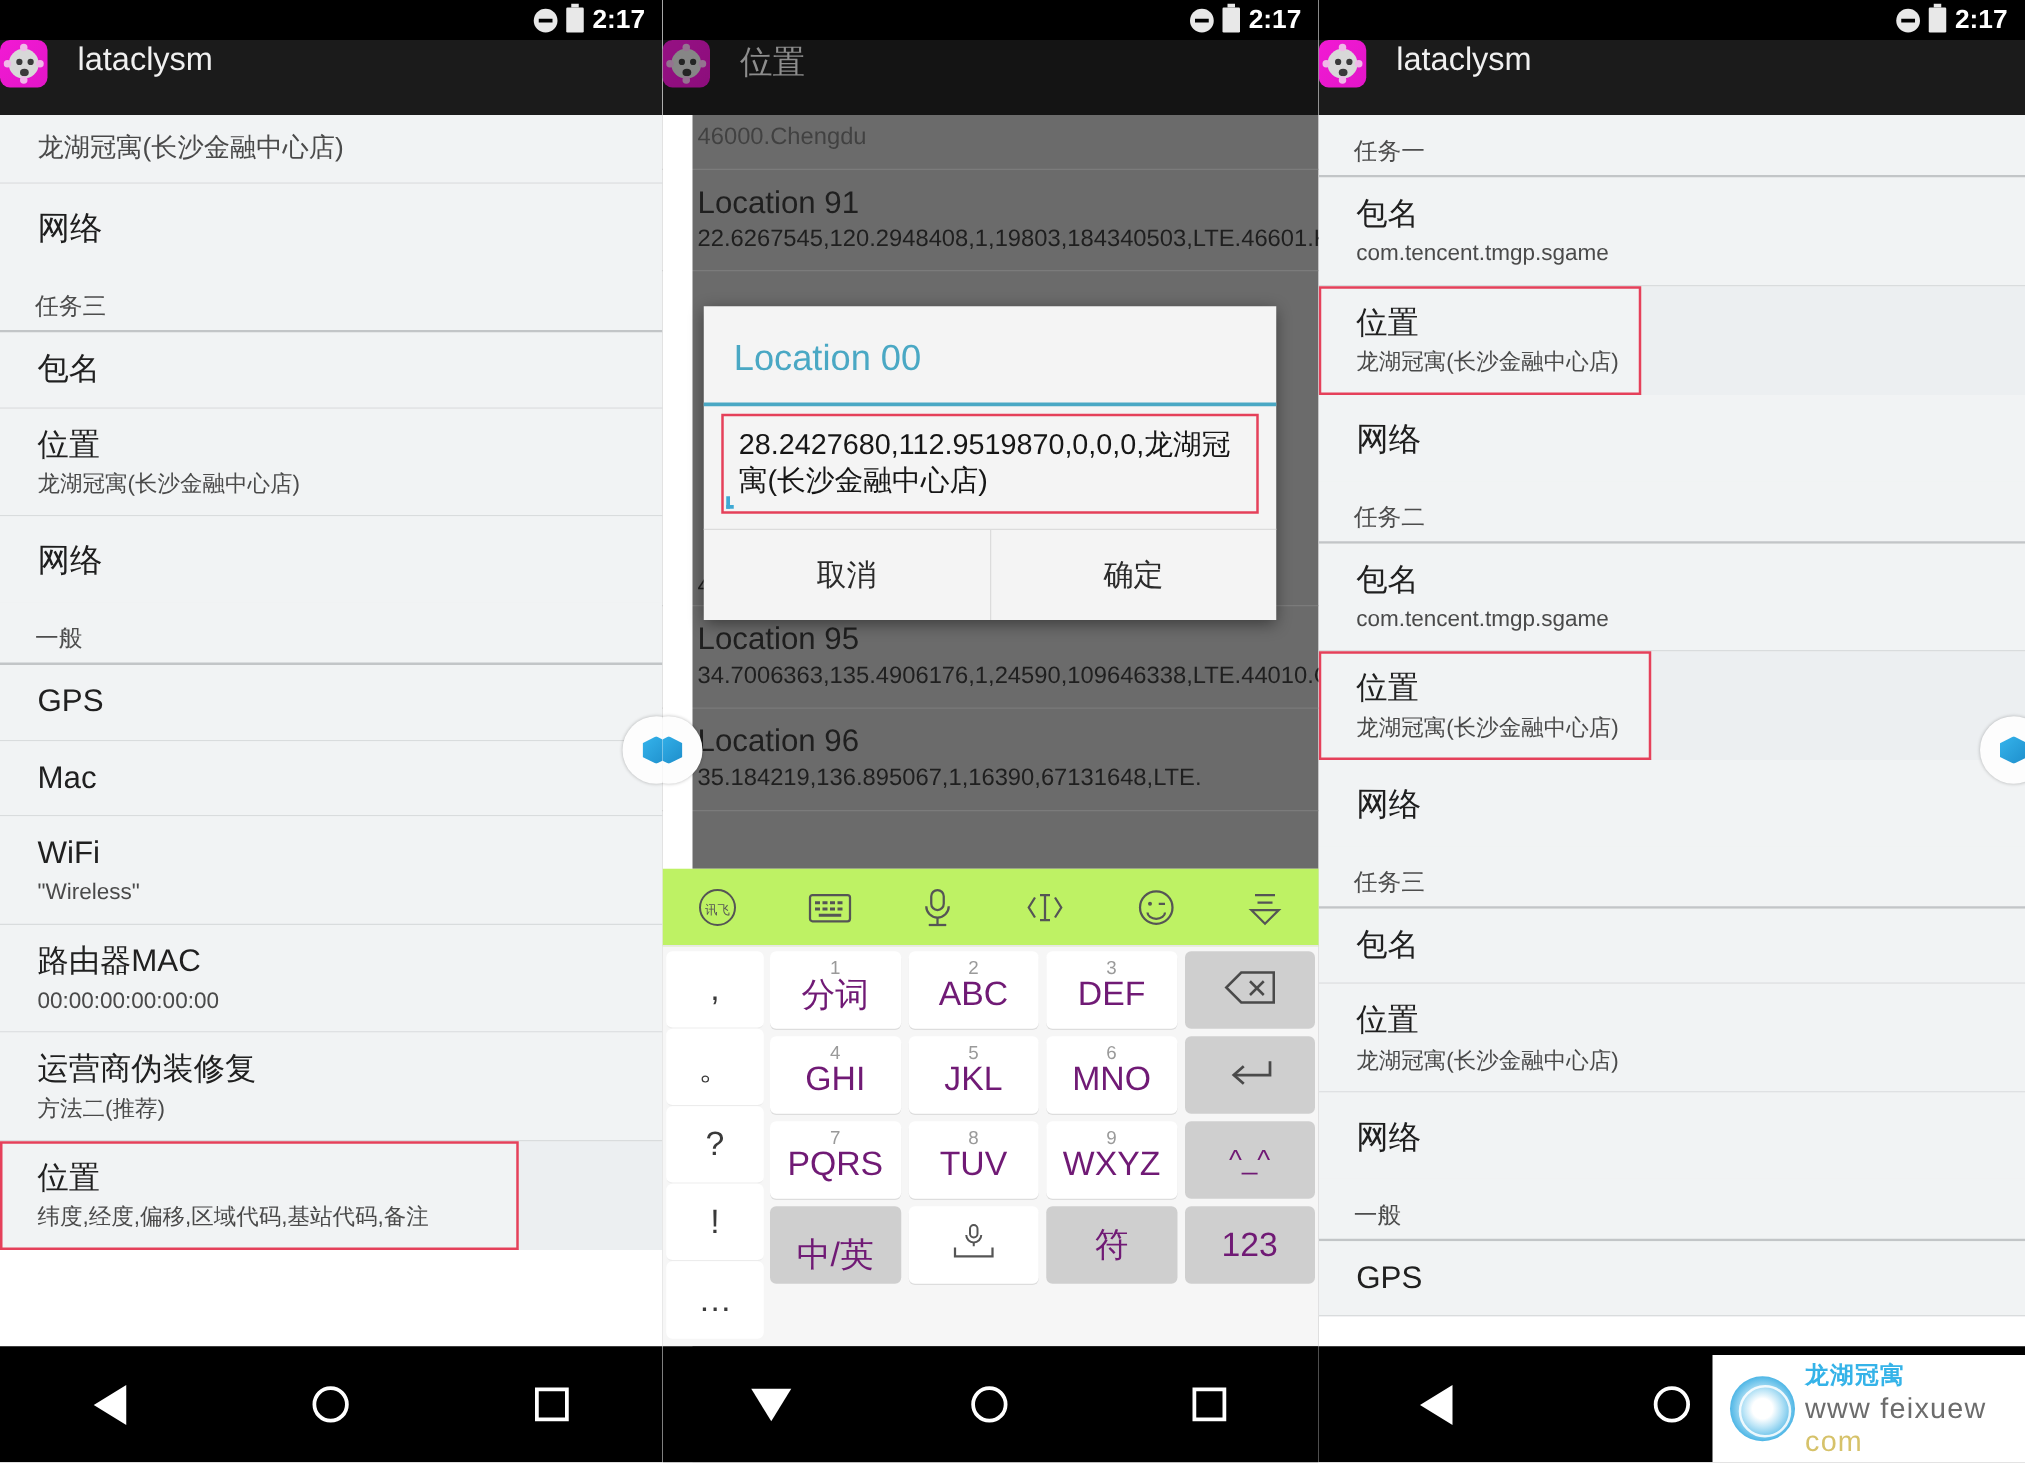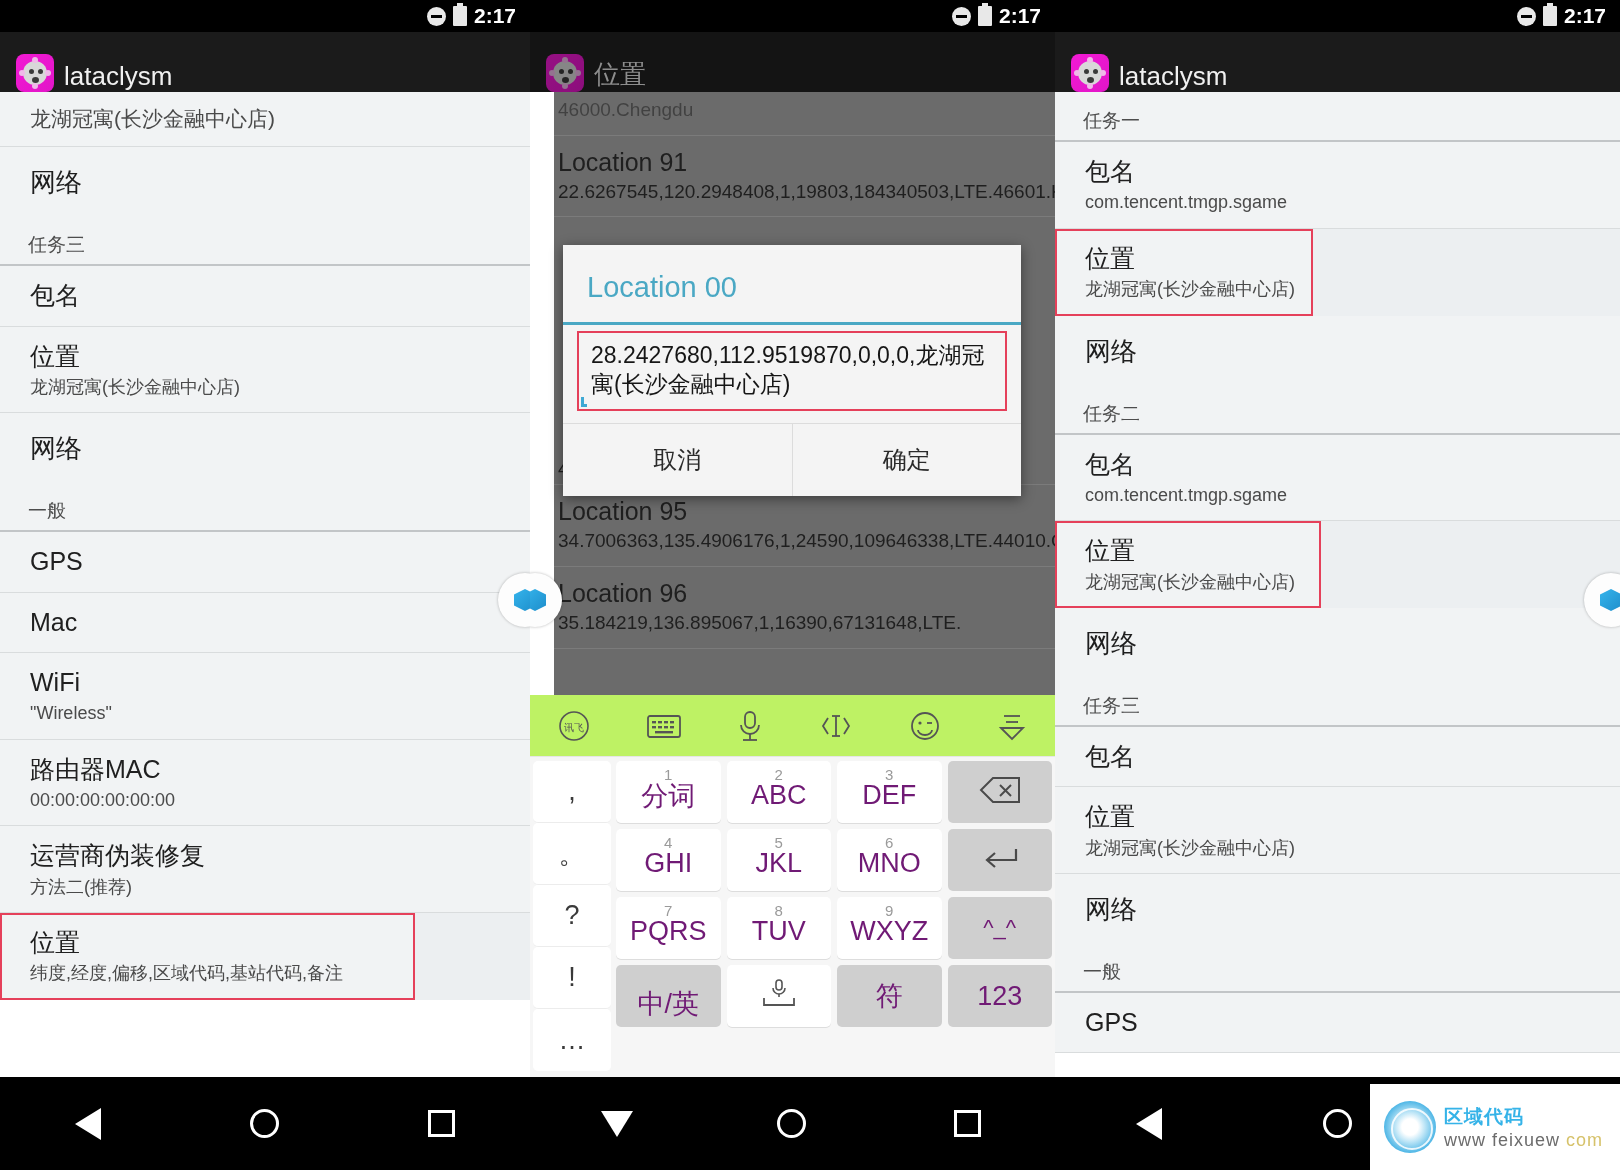--- a/index.html
+++ b/index.html
@@ -58,22 +58,21 @@
   }
   .sb-time {
     color:#ffffff; font-size:21px; font-weight:bold;
     letter-spacing:0px;
   }
 
   
   .actionbar {
     height: 60px;
     background: #1b1b1b;
-    display:flex; align-items:flex-end; gap:10px;
-    padding-left: 16px;
+    display:flex; align-items:flex-start; gap:24px;
   }
   .app-icon {
     width: 38px; height: 38px; border-radius: 8px;
     background: linear-gradient(135deg,#f21ad4 0%, #e215c8 100%);
     position: relative;
     flex: 0 0 38px;
   }
   .app-icon .ring {
     position:absolute; left:7px; top:7px; width:24px; height:24px;
     border-radius:50%; background:#d8d8d8;
@@ -230,21 +229,21 @@
     width:52px;height:52px;border-radius:50%;
     background: radial-gradient(circle at 50% 50%, #ffffff 22%, #bfe6f7 40%, #49b4e5 72%, #2a9ed8 100%);
     position:relative; flex:0 0 52px;
   }
   .wm-globe::after{
     content:""; position:absolute; left:7px; top:7px; width:38px; height:38px;
     border-radius:50%; border:2px solid rgba(255,255,255,.85);
   }
   .wm-txt { display:flex; flex-direction:column; }
   .wm-cn { font-size:19px; color:#35b3e8; letter-spacing:1px; font-weight:bold;}
-  .wm-en { font-size:18px; color:#6c6c6c; letter-spacing:1px; }
+  .wm-en { font-size:23px; color:#6c6c6c; letter-spacing:1px; }
   .wm-en .y { color:#d6c26a; }
 </style>
 </head>
 <body>
 
 <div class="screen">
 
   <div class="panel p1">
     <div class="statusbar">
       <div class="sb-dnd"></div>
@@ -607,21 +606,21 @@
 
     <div class="navbar">
       <div class="nav-back"></div>
       <div class="nav-home"></div>
       <div class="nav-recent"></div>
     </div>
 
     <div class="watermark">
       <div class="wm-globe"></div>
       <div class="wm-txt">
-        <div class="wm-cn">区域代码</div>
+        <div class="wm-cn">龙湖冠寓</div>
         <div class="wm-en">
           <span>www</span>
           <span>feixuew</span>
           <span class="y">com</span>
         </div>
       </div>
     </div>
   </div>
 
 </div>

